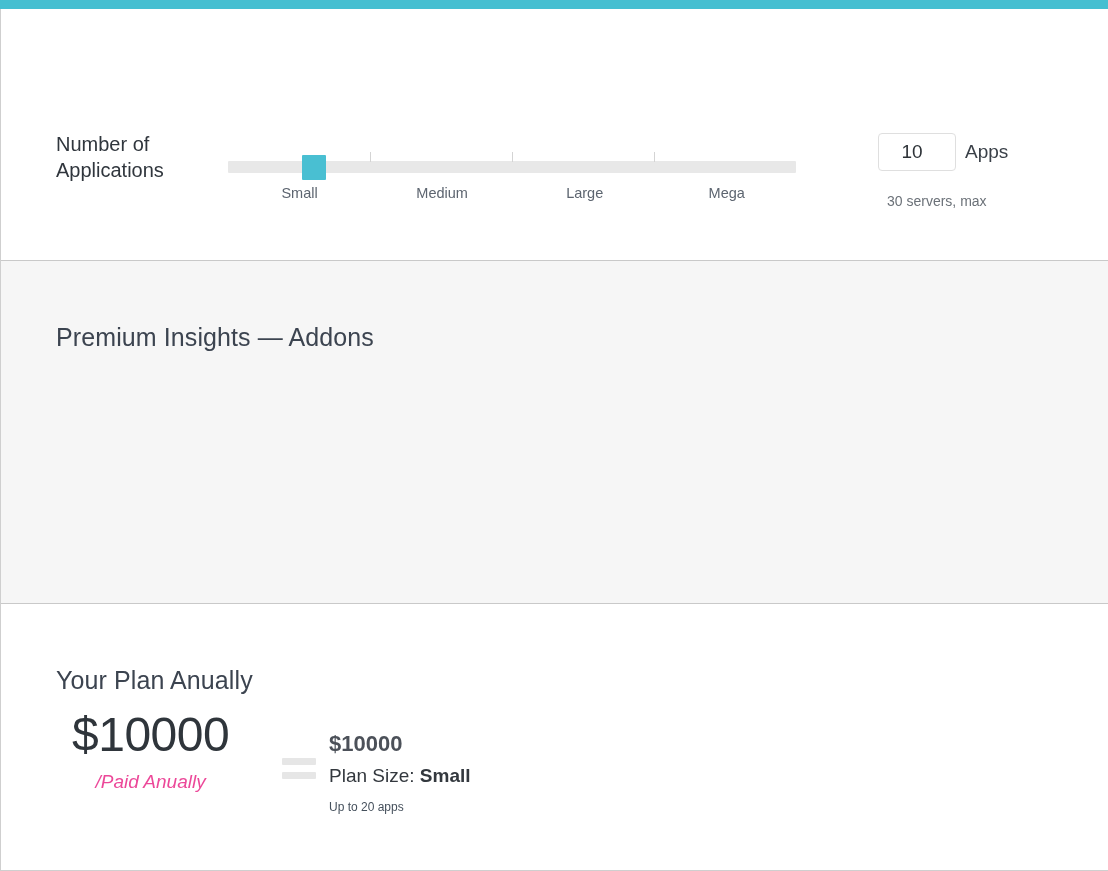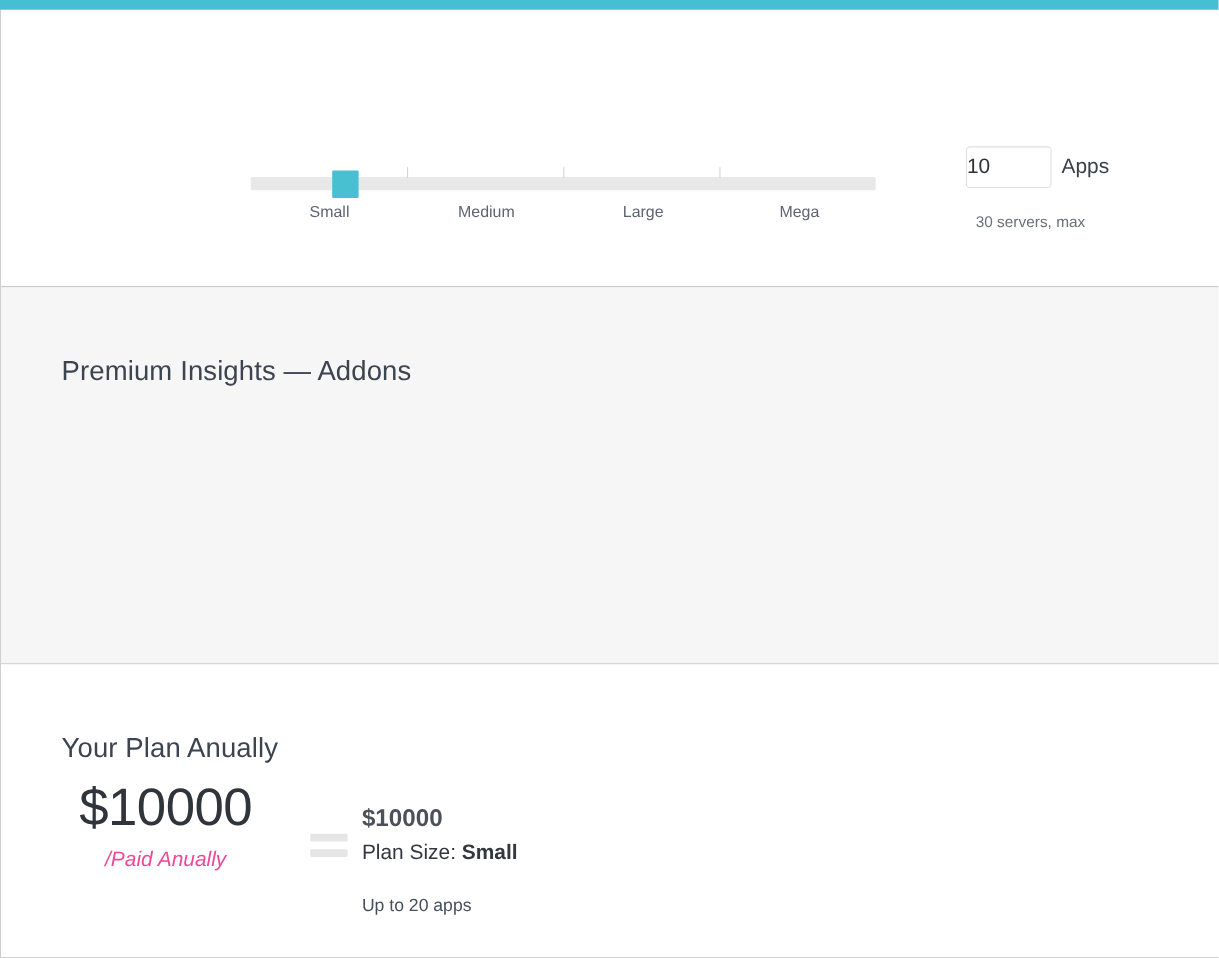--- a/index.html
+++ b/index.html
@@ -157,21 +157,21 @@
   .value-line {
     display: flex;
     align-items: center;
   }
   .value-box {
     width: 78px;
     height: 38px;
     border: 1px solid #dfdfdf;
     border-radius: 4px;
     background: #ffffff;
-    text-align: left;
+    text-align: center;
     padding-right: 10px;
     line-height: 36px;
     font-size: 19px;
     color: #2e3338;
     font-family: "Liberation Sans", sans-serif;
     outline: none;
   }
   .value-unit {
     margin-left: 9px;
     font-size: 19px;
@@ -241,40 +241,44 @@
   }
   .plan-summary-size {
     font-size: 19px;
     color: #33383e;
     line-height: 30px;
     margin-top: 2px;
     text-align: right;
   }
   .plan-summary-size b { font-weight: 700; }
   .plan-summary-cap {
-    font-size: 16px;
+    font-size: 12px;
     color: #45505c;
     line-height: 26px;
-    margin-top: 20px;
+    margin-top: 3px;
   }
 </style>
 </head>
 <body>
 
 <div class="page">
 
   <div class="accent-bar"></div>
 
   <div class="card">
 
     <div class="section section--needs">
 
 
       <div class="slider-row row-needs">
 
+        <div class="row-label">
+          <span>Number of</span><br>
+          <span>Applications</span>
+        </div>
 
         <div class="slider">
           <div class="slider-track"></div>
           <div class="slider-tick" style="left:25%"></div>
           <div class="slider-tick" style="left:50%"></div>
           <div class="slider-tick" style="left:75%"></div>
           <div class="slider-handle" style="left:13%"></div>
           <div class="slider-scale">
             <span class="scale-label" style="left:12.6%">Small</span>
             <span class="scale-label" style="left:37.7%">Medium</span>

